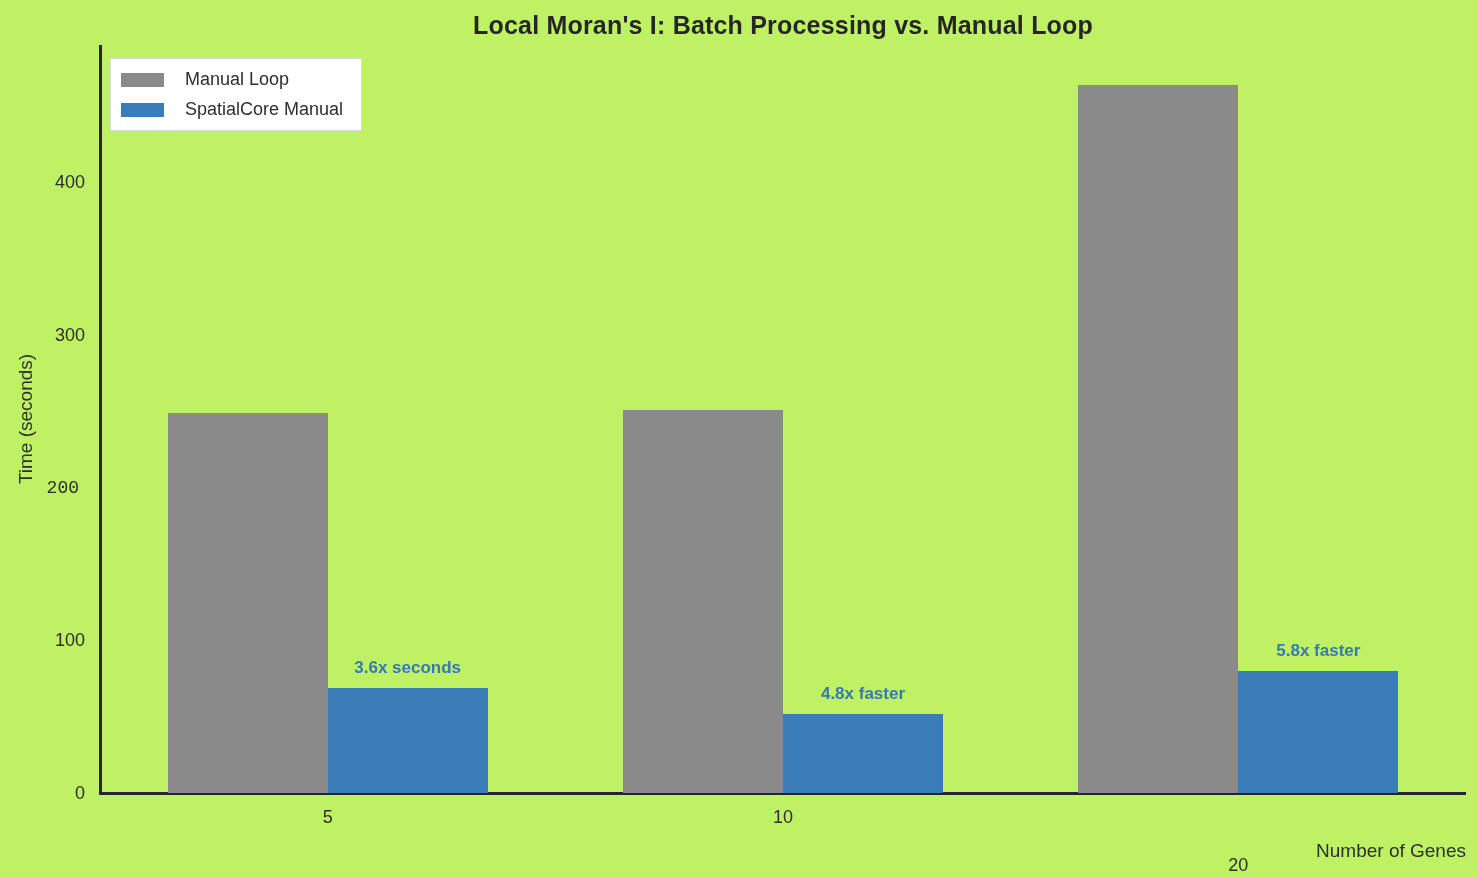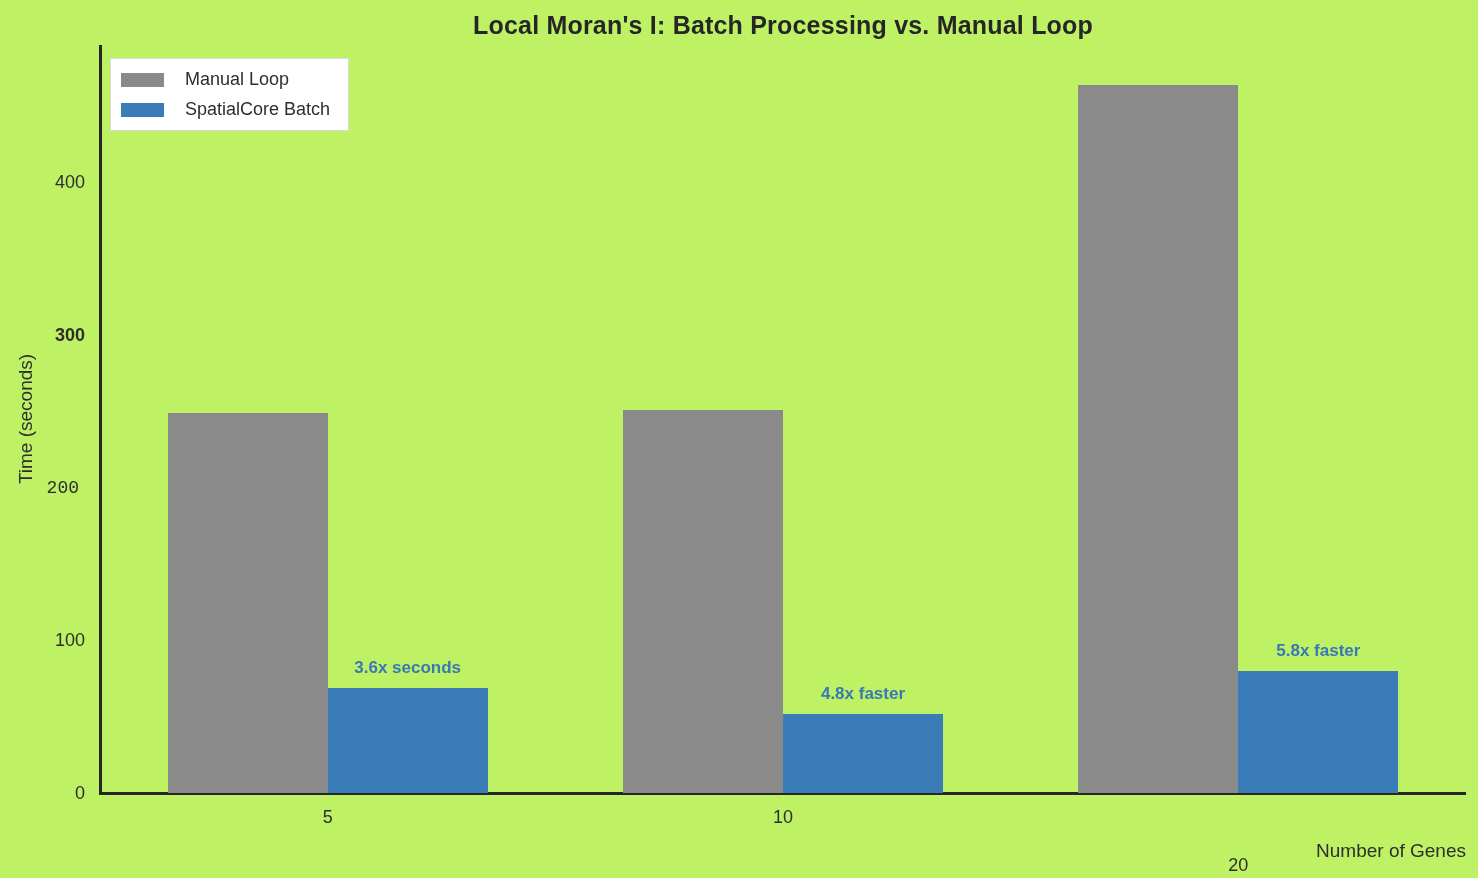--- a/index.html
+++ b/index.html
@@ -124,21 +124,21 @@
   <div class="ylabel">Time (seconds)</div>
   <div class="xlabel">Number of Genes</div>
 
   <div class="spine-left" style="background: rgb(38, 38, 38);"></div>
   <div class="spine-bottom" style="background: rgb(38, 38, 38);"></div>
 
   <div id="yticks">
       <div class="ytick" style="left: 13px; top: 793px;">0</div>
       <div class="ytick" style="left: 13px; top: 640.347px;">100</div>
       <div class="ytick" style="left: 7px; top: 487.694px; font-family: Liberation Mono, monospace;">200</div>
-      <div class="ytick" style="left: 13px; top: 335.041px; font-weight: bold;">300</div>
+      <div class="ytick" style="left: 13px; top: 335.041px;">300</div>
       <div class="ytick" style="left: 13px; top: 182.388px;">400</div>
     </div>
   <div id="plot">
       <div class="bar" style="left: 167.667px; width: 160px; top: 412.894px; height: 380.106px; background: rgb(138, 138, 138);"></div>
       <div class="bar" style="left: 327.667px; width: 160px; top: 687.669px; height: 105.331px; background: rgb(58, 124, 184);"></div>
       <div class="annotation" style="left: 407.667px; top: 657.669px; color: rgb(56, 120, 181);">3.6x seconds</div>
       <div class="bar" style="left: 623px; width: 160px; top: 409.841px; height: 383.159px; background: rgb(138, 138, 138);"></div>
       <div class="bar" style="left: 783px; width: 160px; top: 713.62px; height: 79.3796px; background: rgb(58, 124, 184);"></div>
       <div class="annotation" style="left: 863px; top: 683.62px; color: rgb(56, 120, 181);">4.8x faster</div>
       <div class="bar" style="left: 1078.33px; width: 160px; top: 84.6898px; height: 708.31px; background: rgb(138, 138, 138);"></div>
@@ -151,16 +151,16 @@
       <div class="xtick" style="left: 1238.33px; margin-top: 48px;">20</div>
     </div>
 
   <div class="legend">
     <div class="legend-row">
       <span class="legend-swatch" id="swatch-0" style="background: rgb(138, 138, 138);"></span>
       <span class="legend-label">Manual Loop</span>
     </div>
     <div class="legend-row">
       <span class="legend-swatch" id="swatch-1" style="background: rgb(58, 124, 184);"></span>
-      <span class="legend-label">SpatialCore Batch</span>
+      <span class="legend-label">SpatialCore Manual</span>
     </div>
   </div>
 </div>
 
 </body></html>

